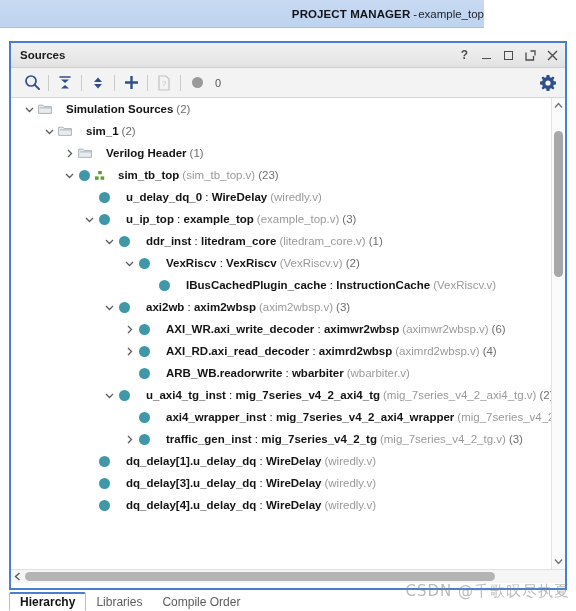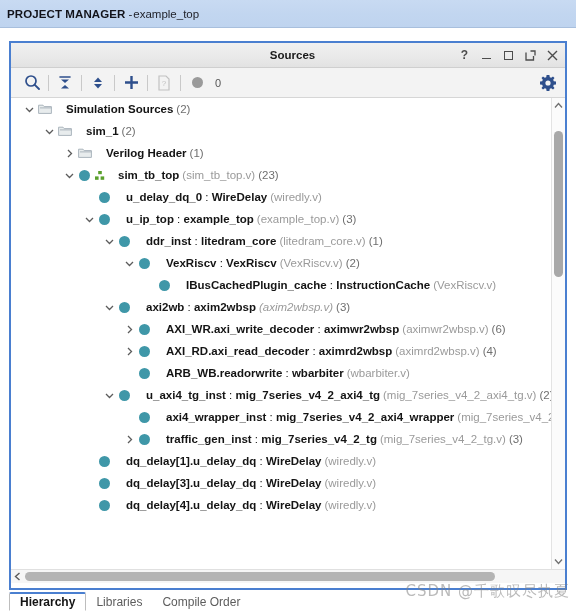--- a/index.html
+++ b/index.html
@@ -14,28 +14,29 @@
     font-size: 12px;
     color: #1a1a1a;
     overflow: hidden;
     position: relative;
   }
 
   
   #pm-banner {
     position: absolute;
     left: 0; top: 0;
-    width: 576px;
+    width: 484px;
     height: 28px;
     background: linear-gradient(to bottom, #c8daf2 0%, #c2d6f0 50%, #bfd4ef 100%);
     border-bottom: 1px solid #a8bfdd;
     display: flex;
     align-items: center;
     box-sizing: border-box;
-    padding-left: 7px;
+    padding-left: 13px;
+    justify-content: flex-end;
   }
   #pm-banner .pm-strong {
     font-weight: bold;
     font-size: 11.5px;
     color: #12131a;
     letter-spacing: .1px;
   }
   #pm-banner .pm-sep {
     font-weight: normal;
     font-size: 11.5px;
@@ -61,21 +62,20 @@
   }
 
   
   #panel-title {
     position: relative;
     height: 24px;
     background: linear-gradient(to bottom, #f0f0f0 0%, #e9e9e9 60%, #e2e2e2 100%);
     border-bottom: 1px solid #cfcfcf;
     display: flex;
     align-items: center;
-    justify-content: center;
   }
   #panel-title .title-text {
     font-weight: bold;
     font-size: 11.5px;
     color: #1b1b1b;
     margin-left: 9px;
   }
   #panel-title .win-btns {
     position: absolute;
     right: 6px;
@@ -508,21 +508,21 @@
         </div>
         <div class="row" style="padding-left: 92px;">
           <div class="arrow">
             <svg width="9" height="9" viewBox="0 0 9 9">
               <path d="M1 3 L4.5 6.5 L8 3" fill="none" stroke="#5c5c5c" stroke-width="1.3"></path>
             </svg>
           </div>
           <div class="ico">
             <div class="dot-ico" style="background: rgb(63, 151, 168);"></div>
           </div>
-          <span class="lbl"><span class="nm">axi2wb</span><span class="colon"> : </span><span class="ty">axim2wbsp</span><span class="file" style="color: rgb(154, 154, 154); font-style: italic;">(axim2wbsp.v)</span><span class="cnt" style="color: rgb(111, 111, 111);">(3)</span></span>
+          <span class="lbl"><span class="nm">axi2wb</span><span class="colon"> : </span><span class="ty">axim2wbsp</span><span class="file" style="color: rgb(154, 154, 154);">(axim2wbsp.v)</span><span class="cnt" style="color: rgb(111, 111, 111);">(3)</span></span>
         </div>
         <div class="row" style="padding-left: 112px;">
           <div class="arrow">
             <svg width="9" height="9" viewBox="0 0 9 9">
               <path d="M3 1 L6.5 4.5 L3 8" fill="none" stroke="#5c5c5c" stroke-width="1.3"></path>
             </svg>
           </div>
           <div class="ico">
             <div class="dot-ico" style="background: rgb(63, 151, 168);"></div>
           </div>

